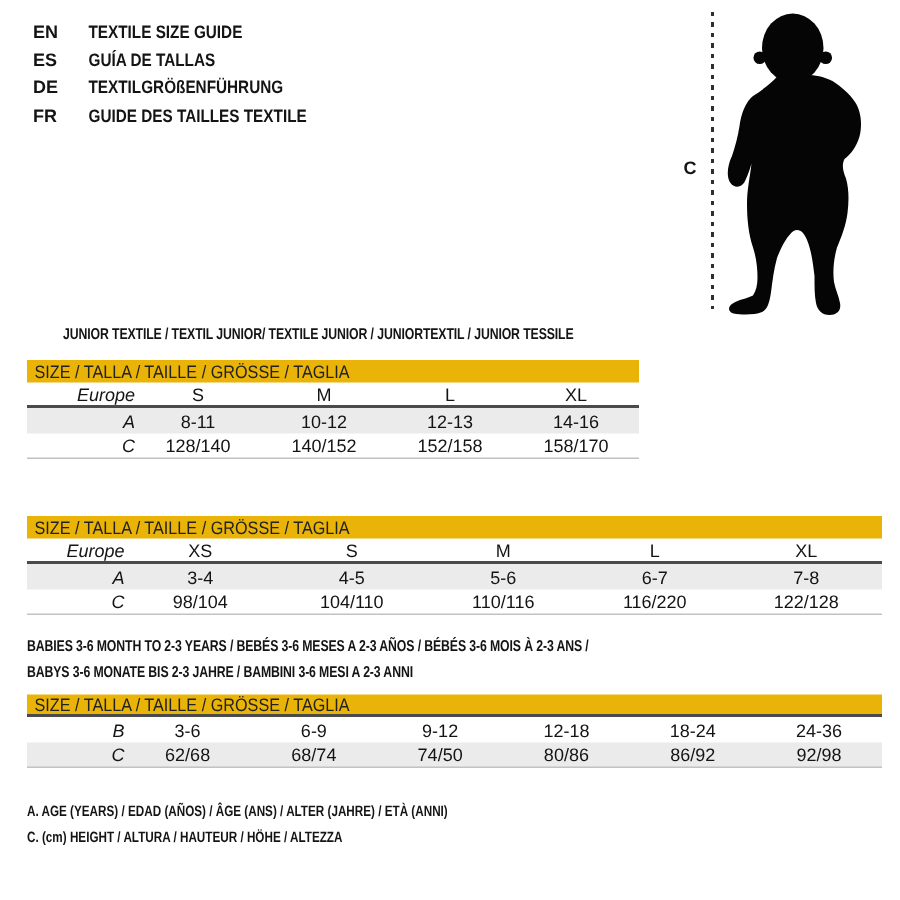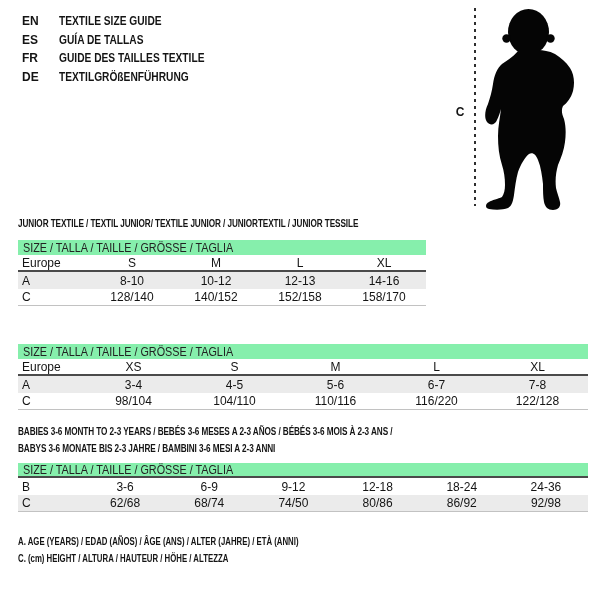--- a/index.html
+++ b/index.html
@@ -20,35 +20,35 @@
   
   .height-line { position:absolute; left:474px; top:8px; width:2px; height:198px;
     background:repeating-linear-gradient(to bottom, #2e2e2e 0 3px, transparent 3px 7px); }
   .figure-c { position:absolute; left:452px; top:105px; width:16px; text-align:center;
     font-size:12px; font-weight:bold; }
   .figure-svg { position:absolute; left:481px; top:6px; }
 
   
   .section-title { position:absolute; left:18px; font-size:10.5px; font-weight:bold;
     letter-spacing:-0.1px; white-space:nowrap; }
-  #title-junior { top:217px; }
+  #title-junior { top:217px;margin-left:24px; }
   #title-children { top:324px; }
   #title-babies { top:423px; line-height:16.5px; }
   .subscript { font-size:7.5px; vertical-align:-2px; }
 
   
   .size-table { position:absolute; left:18px; }
   #table-junior { top:240px; width:408px; }
   #table-children { top:344px; width:570px; }
   #table-babies { top:463px; width:570px; }
-  .tbl-header { height:15px; background:#86efac; display:flex; align-items:center;
+  .tbl-header { height:15px; background:#eab308; display:flex; align-items:center;
     padding-left:5px; font-size:12px; color:#222; }
   .tbl-header.dark-under { border-bottom:2px solid #4a4a4a; }
   .tbl-row { display:flex; height:17px; align-items:center; font-size:12px; }
-  .tbl-row .c0 { padding-left:4px; text-align:left; }
+  .tbl-row .c0 { padding-left:4px; text-align:right;font-style:italic; }
   #table-junior .c0 { width:72px; }
   #table-children .c0, #table-babies .c0 { width:65px; }
   .tbl-row .c { flex:1; text-align:center; }
   .row-sizes { border-bottom:2px solid #4a4a4a; }
   .row-shade { background:#ebebeb; }
   .row-last { border-bottom:1px solid #c2c2c2; }
 
   
   .legend { position:absolute; left:18px; top:533px; font-size:10px; font-weight:bold; }
   .legend-line { display:block; height:17.2px; line-height:17.2px; white-space:nowrap; }
@@ -63,26 +63,26 @@
   <div class="lang-block">
     <div class="lang-row">
       <span class="lang-code">EN</span>
       <span class="cx85">TEXTILE SIZE GUIDE</span>
     </div>
     <div class="lang-row">
       <span class="lang-code">ES</span>
       <span class="cx85">GUÍA DE TALLAS</span>
     </div>
     <div class="lang-row">
+      <span class="lang-code">DE</span>
+      <span class="cx85">TEXTILGRÖßENFÜHRUNG</span>
+    </div>
+    <div class="lang-row">
       <span class="lang-code">FR</span>
       <span class="cx85">GUIDE DES TAILLES TEXTILE</span>
-    </div>
-    <div class="lang-row">
-      <span class="lang-code">DE</span>
-      <span class="cx85">TEXTILGRÖßENFÜHRUNG</span>
     </div>
   </div>
 
   <div class="height-line"></div>
   <div class="figure-c">C</div>
   <svg class="figure-svg" width="100" height="205" viewBox="0 0 100 205">
     <ellipse class="silhouette" cx="47.5" cy="26" rx="20.5" ry="23"></ellipse>
     <circle class="silhouette" cx="25.5" cy="32.5" r="4.2"></circle>
     <circle class="silhouette" cx="69.5" cy="32.5" r="4.2"></circle>
     <path class="silhouette" d="
@@ -129,21 +129,21 @@
     </div>
     <div class="tbl-row row-sizes">
       <span class="c0">Europe</span>
       <span class="c">S</span>
       <span class="c">M</span>
       <span class="c">L</span>
       <span class="c">XL</span>
     </div>
     <div class="tbl-row row-shade">
       <span class="c0">A</span>
-      <span class="c">8-10</span>
+      <span class="c">8-11</span>
       <span class="c">10-12</span>
       <span class="c">12-13</span>
       <span class="c">14-16</span>
     </div>
     <div class="tbl-row row-last">
       <span class="c0">C</span>
       <span class="c">128/140</span>
       <span class="c">140/152</span>
       <span class="c">152/158</span>
       <span class="c">158/170</span>

